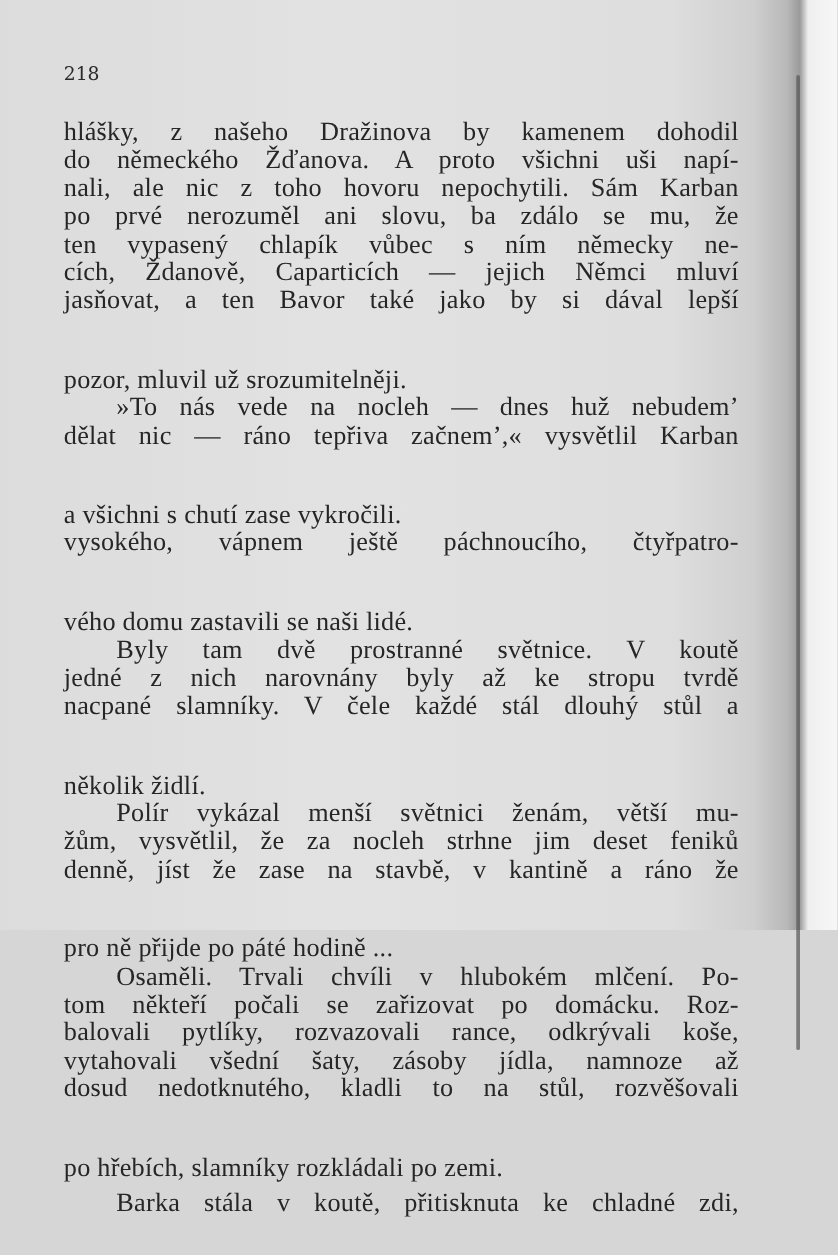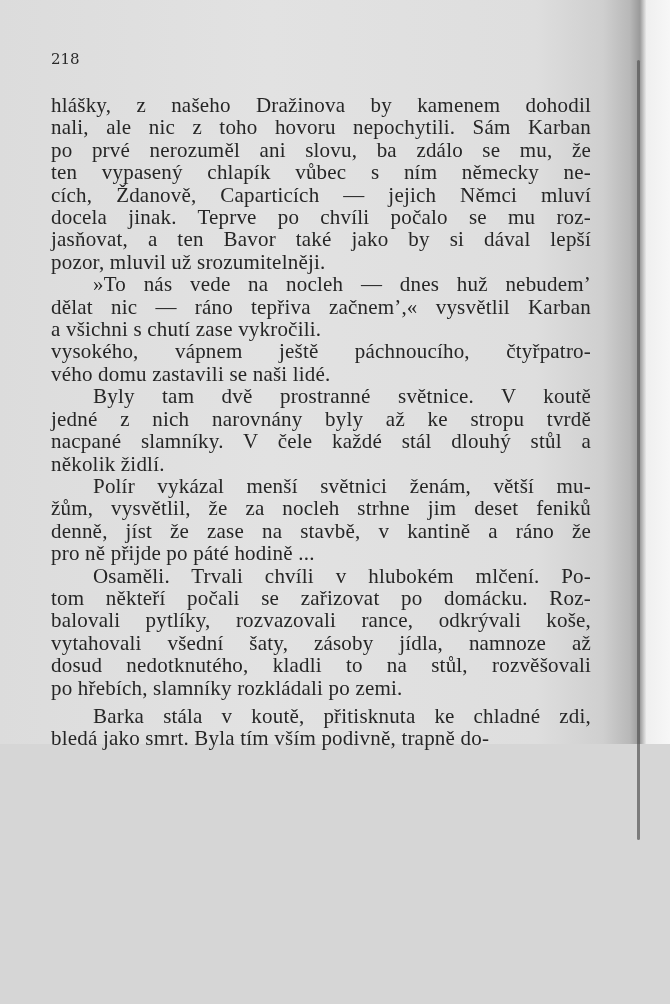--- a/index.html
+++ b/index.html
@@ -20,38 +20,38 @@
     position: absolute; left: 51px; top: 50px;
     font-family: "DejaVu Serif", serif; font-size: 15px; color: #2a2a2a;
   }
   .text-block {
     position: absolute; left: 51px; top: 94px; width: 540px;
     font-family: "Liberation Serif", serif; font-size: 21px; line-height: 22.4px;
     color: #262626; text-align: justify;
     letter-spacing: 0.2px;
   }
   .line { display: block; text-align: justify; text-align-last: justify; white-space: nowrap; }
-  .line.last { text-align-last: left; }
+  .line.last { text-align-last: left; margin-top: 41px; }
   .line.indent { padding-left: 42px; }
   .para-gap { height: 6px; }
 </style>
 </head>
 <body>
 
 <div class="page">
   <div class="spine"></div>
   <div class="page-number">218</div>
   <div class="text-block" id="text-block">
       <div>
         <span class="line">hlášky, z našeho Dražinova by kamenem dohodil</span>
+        <span class="line">do německého Žďanova. A proto všichni uši napí-</span>
         <span class="line">nali, ale nic z toho hovoru nepochytili. Sám Karban</span>
         <span class="line">po prvé nerozuměl ani slovu, ba zdálo se mu, že</span>
         <span class="line">ten vypasený chlapík vůbec s ním německy ne-</span>
         <span class="line">cích, Ždanově, Caparticích — jejich Němci mluví</span>
-        <span class="line">docela jinak. Teprve po chvíli počalo se mu roz-</span>
         <span class="line">jasňovat, a ten Bavor také jako by si dával lepší</span>
         <span class="line last">pozor, mluvil už srozumitelněji.</span>
       </div>
       <div>
         <span class="line indent">»To nás vede na nocleh — dnes huž nebudem’</span>
         <span class="line">dělat nic — ráno tepřiva začnem’,« vysvětlil Karban</span>
         <span class="line last">a všichni s chutí zase vykročili.</span>
       </div>
       <div>
         <span class="line">vysokého, vápnem ještě páchnoucího, čtyřpatro-</span>

